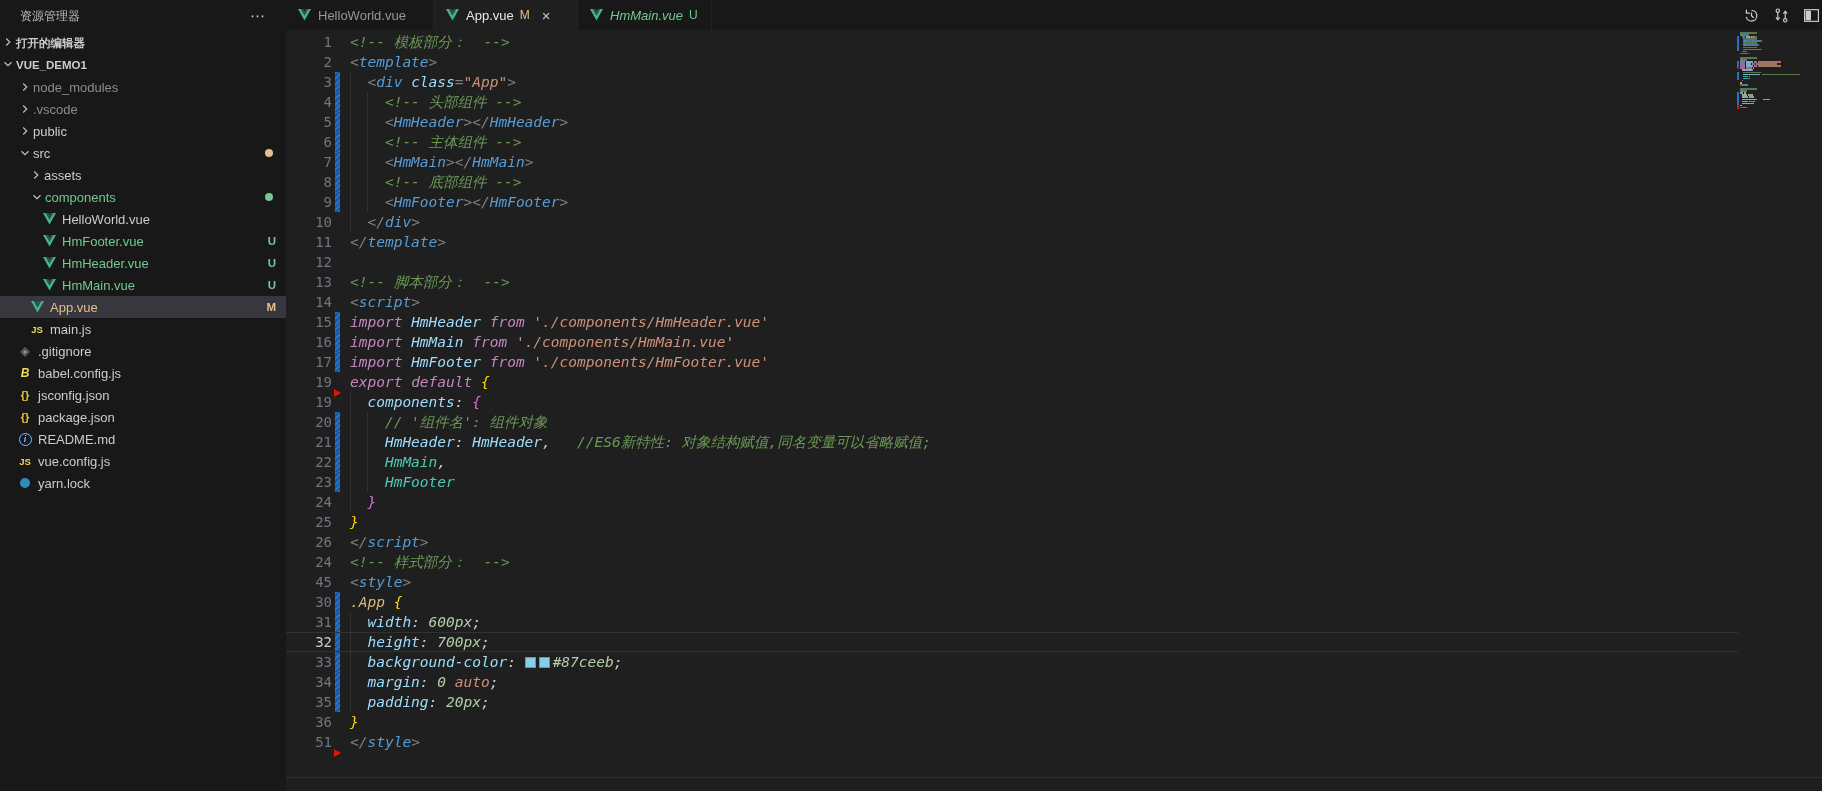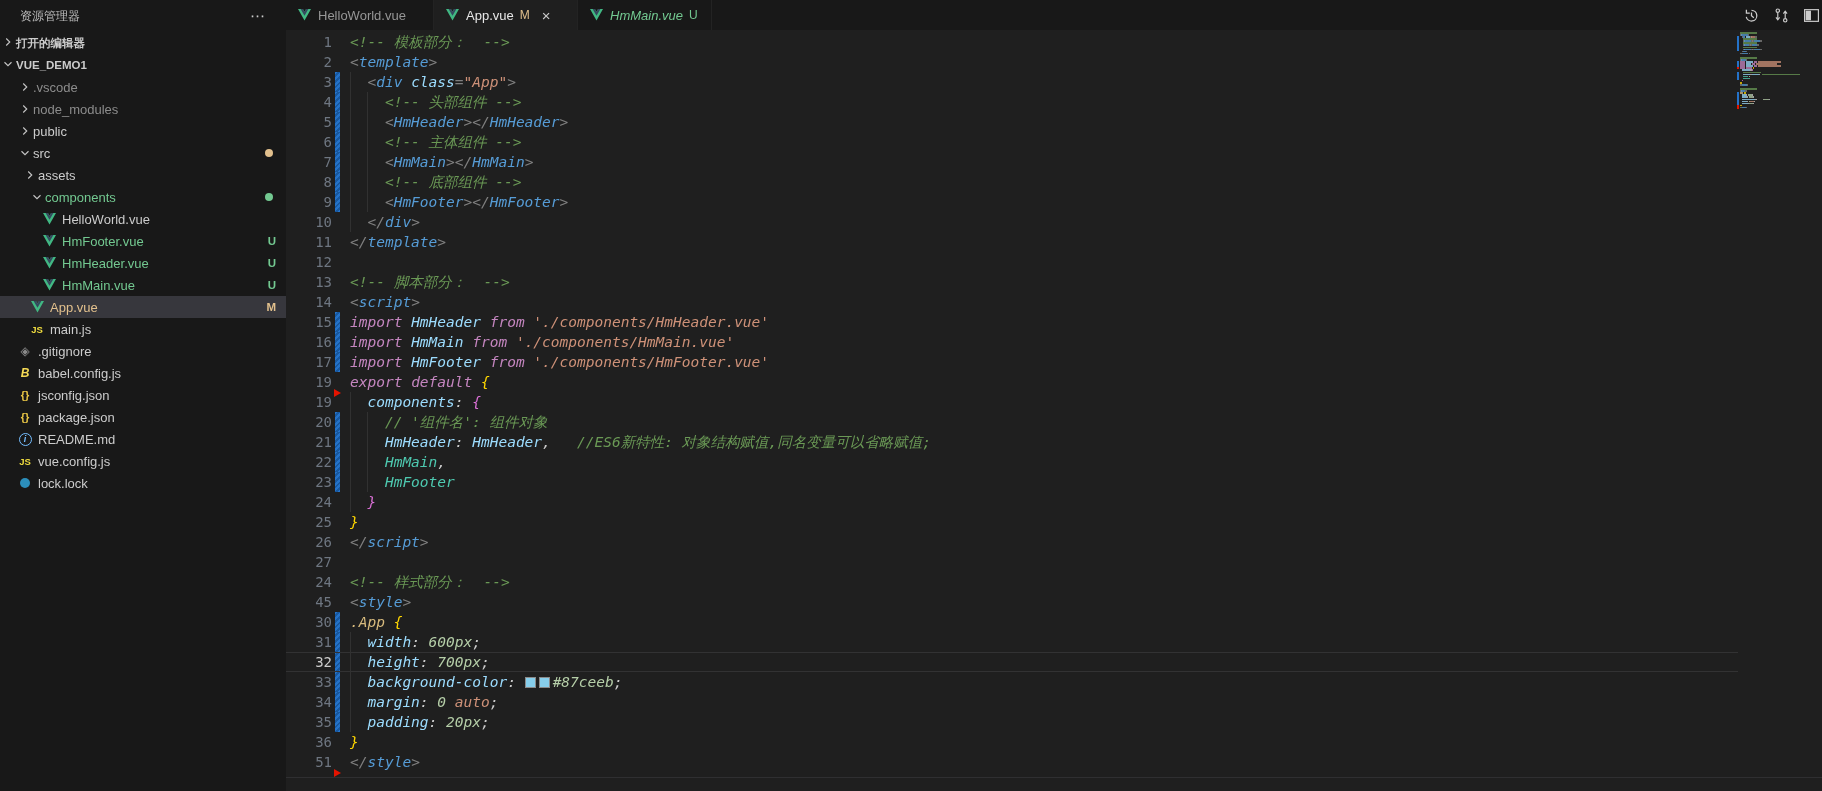--- a/index.html
+++ b/index.html
@@ -78,48 +78,48 @@
           <span>VUE_DEMO1</span>
         </div>
       </div>
     <div class="tree" id="tree">
         <div class="tree-row" style="padding-left: 17px;">
           <span class="chevron">
             <svg width="14" height="14" viewBox="0 0 16 16">
               <path d="M6 4l4 4-4 4" stroke="#c5c5c5" stroke-width="1.3" fill="none"></path>
             </svg>
           </span>
+          <span class="tree-label" style="color: rgb(140, 140, 140);">node_modules</span>
+        </div>
+        <div class="tree-row" style="padding-left: 17px;">
+          <span class="chevron">
+            <svg width="14" height="14" viewBox="0 0 16 16">
+              <path d="M6 4l4 4-4 4" stroke="#c5c5c5" stroke-width="1.3" fill="none"></path>
+            </svg>
+          </span>
           <span class="tree-label" style="color: rgb(140, 140, 140);">.vscode</span>
-        </div>
-        <div class="tree-row" style="padding-left: 17px;">
-          <span class="chevron">
-            <svg width="14" height="14" viewBox="0 0 16 16">
-              <path d="M6 4l4 4-4 4" stroke="#c5c5c5" stroke-width="1.3" fill="none"></path>
-            </svg>
-          </span>
-          <span class="tree-label" style="color: rgb(140, 140, 140);">node_modules</span>
         </div>
         <div class="tree-row" style="padding-left: 17px;">
           <span class="chevron">
             <svg width="14" height="14" viewBox="0 0 16 16">
               <path d="M6 4l4 4-4 4" stroke="#c5c5c5" stroke-width="1.3" fill="none"></path>
             </svg>
           </span>
           <span class="tree-label" style="color: rgb(204, 204, 204);">public</span>
         </div>
         <div class="tree-row" style="padding-left: 17px;">
           <span class="chevron">
             <svg width="14" height="14" viewBox="0 0 16 16">
               <path d="M4 6l4 4 4-4" stroke="#c5c5c5" stroke-width="1.3" fill="none"></path>
             </svg>
           </span>
           <span class="tree-label" style="color: rgb(204, 204, 204);">src</span>
           <span class="dotbadge" style="background:#E2C08D"></span>
         </div>
-        <div class="tree-row" style="padding-left: 22px;">
+        <div class="tree-row" style="padding-left: 28px;">
           <span class="chevron">
             <svg width="14" height="14" viewBox="0 0 16 16">
               <path d="M6 4l4 4-4 4" stroke="#c5c5c5" stroke-width="1.3" fill="none"></path>
             </svg>
           </span>
           <span class="tree-label" style="color: rgb(204, 204, 204);">assets</span>
         </div>
         <div class="tree-row" style="padding-left: 29px;">
           <span class="chevron">
             <svg width="14" height="14" viewBox="0 0 16 16">
@@ -205,21 +205,21 @@
           <span class="tree-label" style="color: rgb(204, 204, 204);">README.md</span>
         </div>
         <div class="tree-row" style="padding-left: 17px;">
           <span class="ficon icon-js">JS</span>
           <span class="tree-label" style="color: rgb(204, 204, 204);">vue.config.js</span>
         </div>
         <div class="tree-row" style="padding-left: 17px;">
           <span class="ficon">
             <span class="icon-yarn"></span>
           </span>
-          <span class="tree-label" style="color: rgb(204, 204, 204);">lock.lock</span>
+          <span class="tree-label" style="color: rgb(204, 204, 204);">yarn.lock</span>
         </div>
       </div>
   </aside>
 
   <main class="editor">
     <div class="tabbar">
       <div id="tabs" style="display:flex;">
           <div class="tab" style="width: 148px;">
             <span class="ficon" style="margin-right:0">
               <svg width="13" height="12" viewBox="0 0 24 22">
@@ -298,21 +298,20 @@
           <div class="cl git"><span class="num">17</span><span class="gbar"></span><span class="txt"><span style="color: rgb(197, 134, 192);">import</span><span style="color: rgb(204, 204, 204);"> </span><span style="color: rgb(156, 220, 254);">HmFooter</span><span style="color: rgb(204, 204, 204);"> </span><span style="color: rgb(197, 134, 192);">from</span><span style="color: rgb(204, 204, 204);"> </span><span style="color: rgb(206, 145, 120);">'./components/HmFooter.vue'</span></span></div>
           <div class="cl"><span class="num">19</span><span class="gbar"></span><span class="txt"><span style="color: rgb(197, 134, 192);">export</span><span style="color: rgb(204, 204, 204);"> </span><span style="color: rgb(197, 134, 192);">default</span><span style="color: rgb(204, 204, 204);"> </span><span style="color: rgb(255, 215, 0);">{</span></span><span class="marker-arrow"></span></div>
           <div class="cl"><span class="num">19</span><span class="gbar"></span><span class="txt"><span class="guide" style="left: 0px;"></span><span style="color: rgb(204, 204, 204);">  </span><span style="color: rgb(156, 220, 254);">components</span><span style="color: rgb(204, 204, 204);">:</span><span style="color: rgb(204, 204, 204);"> </span><span style="color: rgb(218, 112, 214);">{</span></span></div>
           <div class="cl git"><span class="num">20</span><span class="gbar"></span><span class="txt"><span class="guide" style="left: 0px;"></span><span class="guide" style="left: 17.46px;"></span><span style="color: rgb(204, 204, 204);">    </span><span style="color: rgb(106, 153, 85);">// '组件名': 组件对象</span></span></div>
           <div class="cl git"><span class="num">21</span><span class="gbar"></span><span class="txt"><span class="guide" style="left: 0px;"></span><span class="guide" style="left: 17.46px;"></span><span style="color: rgb(204, 204, 204);">    </span><span style="color: rgb(156, 220, 254);">HmHeader</span><span style="color: rgb(204, 204, 204);">:</span><span style="color: rgb(204, 204, 204);"> </span><span style="color: rgb(156, 220, 254);">HmHeader</span><span style="color: rgb(204, 204, 204);">,</span><span style="color: rgb(204, 204, 204);">   </span><span style="color: rgb(106, 153, 85);">//ES6新特性: 对象结构赋值,同名变量可以省略赋值;</span></span></div>
           <div class="cl git"><span class="num">22</span><span class="gbar"></span><span class="txt"><span class="guide" style="left: 0px;"></span><span class="guide" style="left: 17.46px;"></span><span style="color: rgb(204, 204, 204);">    </span><span style="color: rgb(78, 201, 176);">HmMain</span><span style="color: rgb(204, 204, 204);">,</span></span></div>
           <div class="cl git"><span class="num">23</span><span class="gbar"></span><span class="txt"><span class="guide" style="left: 0px;"></span><span class="guide" style="left: 17.46px;"></span><span style="color: rgb(204, 204, 204);">    </span><span style="color: rgb(78, 201, 176);">HmFooter</span></span></div>
           <div class="cl"><span class="num">24</span><span class="gbar"></span><span class="txt"><span class="guide" style="left: 0px;"></span><span style="color: rgb(204, 204, 204);">  </span><span style="color: rgb(218, 112, 214);">}</span></span></div>
           <div class="cl"><span class="num">25</span><span class="gbar"></span><span class="txt"><span style="color: rgb(255, 215, 0);">}</span></span></div>
           <div class="cl"><span class="num">26</span><span class="gbar"></span><span class="txt"><span style="color: rgb(128, 128, 128);">&lt;/</span><span style="color: rgb(86, 156, 214);">script</span><span style="color: rgb(128, 128, 128);">&gt;</span></span></div>
-          <div class="cl"><span class="num">27</span><span class="gbar"></span><span class="txt"></span></div>
           <div class="cl"><span class="num">24</span><span class="gbar"></span><span class="txt"><span style="color: rgb(106, 153, 85);">&lt;!-- 样式部分：  --&gt;</span></span></div>
           <div class="cl"><span class="num">45</span><span class="gbar"></span><span class="txt"><span style="color: rgb(128, 128, 128);">&lt;</span><span style="color: rgb(86, 156, 214);">style</span><span style="color: rgb(128, 128, 128);">&gt;</span></span></div>
           <div class="cl git"><span class="num">30</span><span class="gbar"></span><span class="txt"><span style="color: rgb(215, 186, 125);">.App</span><span style="color: rgb(204, 204, 204);"> </span><span style="color: rgb(255, 215, 0);">{</span></span></div>
           <div class="cl git"><span class="num">31</span><span class="gbar"></span><span class="txt"><span class="guide" style="left: 0px;"></span><span style="color: rgb(204, 204, 204);">  </span><span style="color: rgb(156, 220, 254);">width</span><span style="color: rgb(204, 204, 204);">:</span><span style="color: rgb(204, 204, 204);"> </span><span style="color: rgb(181, 206, 168);">600px</span><span style="color: rgb(204, 204, 204);">;</span></span></div>
           <div class="cl git current"><span class="num">32</span><span class="gbar"></span><span class="txt"><span class="guide" style="left: 0px;"></span><span style="color: rgb(204, 204, 204);">  </span><span style="color: rgb(156, 220, 254);">height</span><span style="color: rgb(204, 204, 204);">:</span><span style="color: rgb(204, 204, 204);"> </span><span style="color: rgb(181, 206, 168);">700px</span><span style="color: rgb(204, 204, 204);">;</span></span></div>
           <div class="cl git"><span class="num">33</span><span class="gbar"></span><span class="txt"><span class="guide" style="left: 0px;"></span><span style="color: rgb(204, 204, 204);">  </span><span style="color: rgb(156, 220, 254);">background-color</span><span style="color: rgb(204, 204, 204);">:</span><span style="color: rgb(204, 204, 204);"> </span><span class="swatch" style="background: rgb(135, 206, 235);"></span><span class="swatch" style="background: rgb(135, 206, 235);"></span><span style="color: rgb(181, 206, 168);">#87ceeb</span><span style="color: rgb(204, 204, 204);">;</span></span></div>
           <div class="cl git"><span class="num">34</span><span class="gbar"></span><span class="txt"><span class="guide" style="left: 0px;"></span><span style="color: rgb(204, 204, 204);">  </span><span style="color: rgb(156, 220, 254);">margin</span><span style="color: rgb(204, 204, 204);">:</span><span style="color: rgb(204, 204, 204);"> </span><span style="color: rgb(181, 206, 168);">0</span><span style="color: rgb(204, 204, 204);"> </span><span style="color: rgb(206, 145, 120);">auto</span><span style="color: rgb(204, 204, 204);">;</span></span></div>
           <div class="cl git"><span class="num">35</span><span class="gbar"></span><span class="txt"><span class="guide" style="left: 0px;"></span><span style="color: rgb(204, 204, 204);">  </span><span style="color: rgb(156, 220, 254);">padding</span><span style="color: rgb(204, 204, 204);">:</span><span style="color: rgb(204, 204, 204);"> </span><span style="color: rgb(181, 206, 168);">20px</span><span style="color: rgb(204, 204, 204);">;</span></span></div>
           <div class="cl"><span class="num">36</span><span class="gbar"></span><span class="txt"><span style="color: rgb(255, 215, 0);">}</span></span></div>
           <div class="cl"><span class="num">51</span><span class="gbar"></span><span class="txt"><span style="color: rgb(128, 128, 128);">&lt;/</span><span style="color: rgb(86, 156, 214);">style</span><span style="color: rgb(128, 128, 128);">&gt;</span></span><span class="marker-arrow"></span></div>

